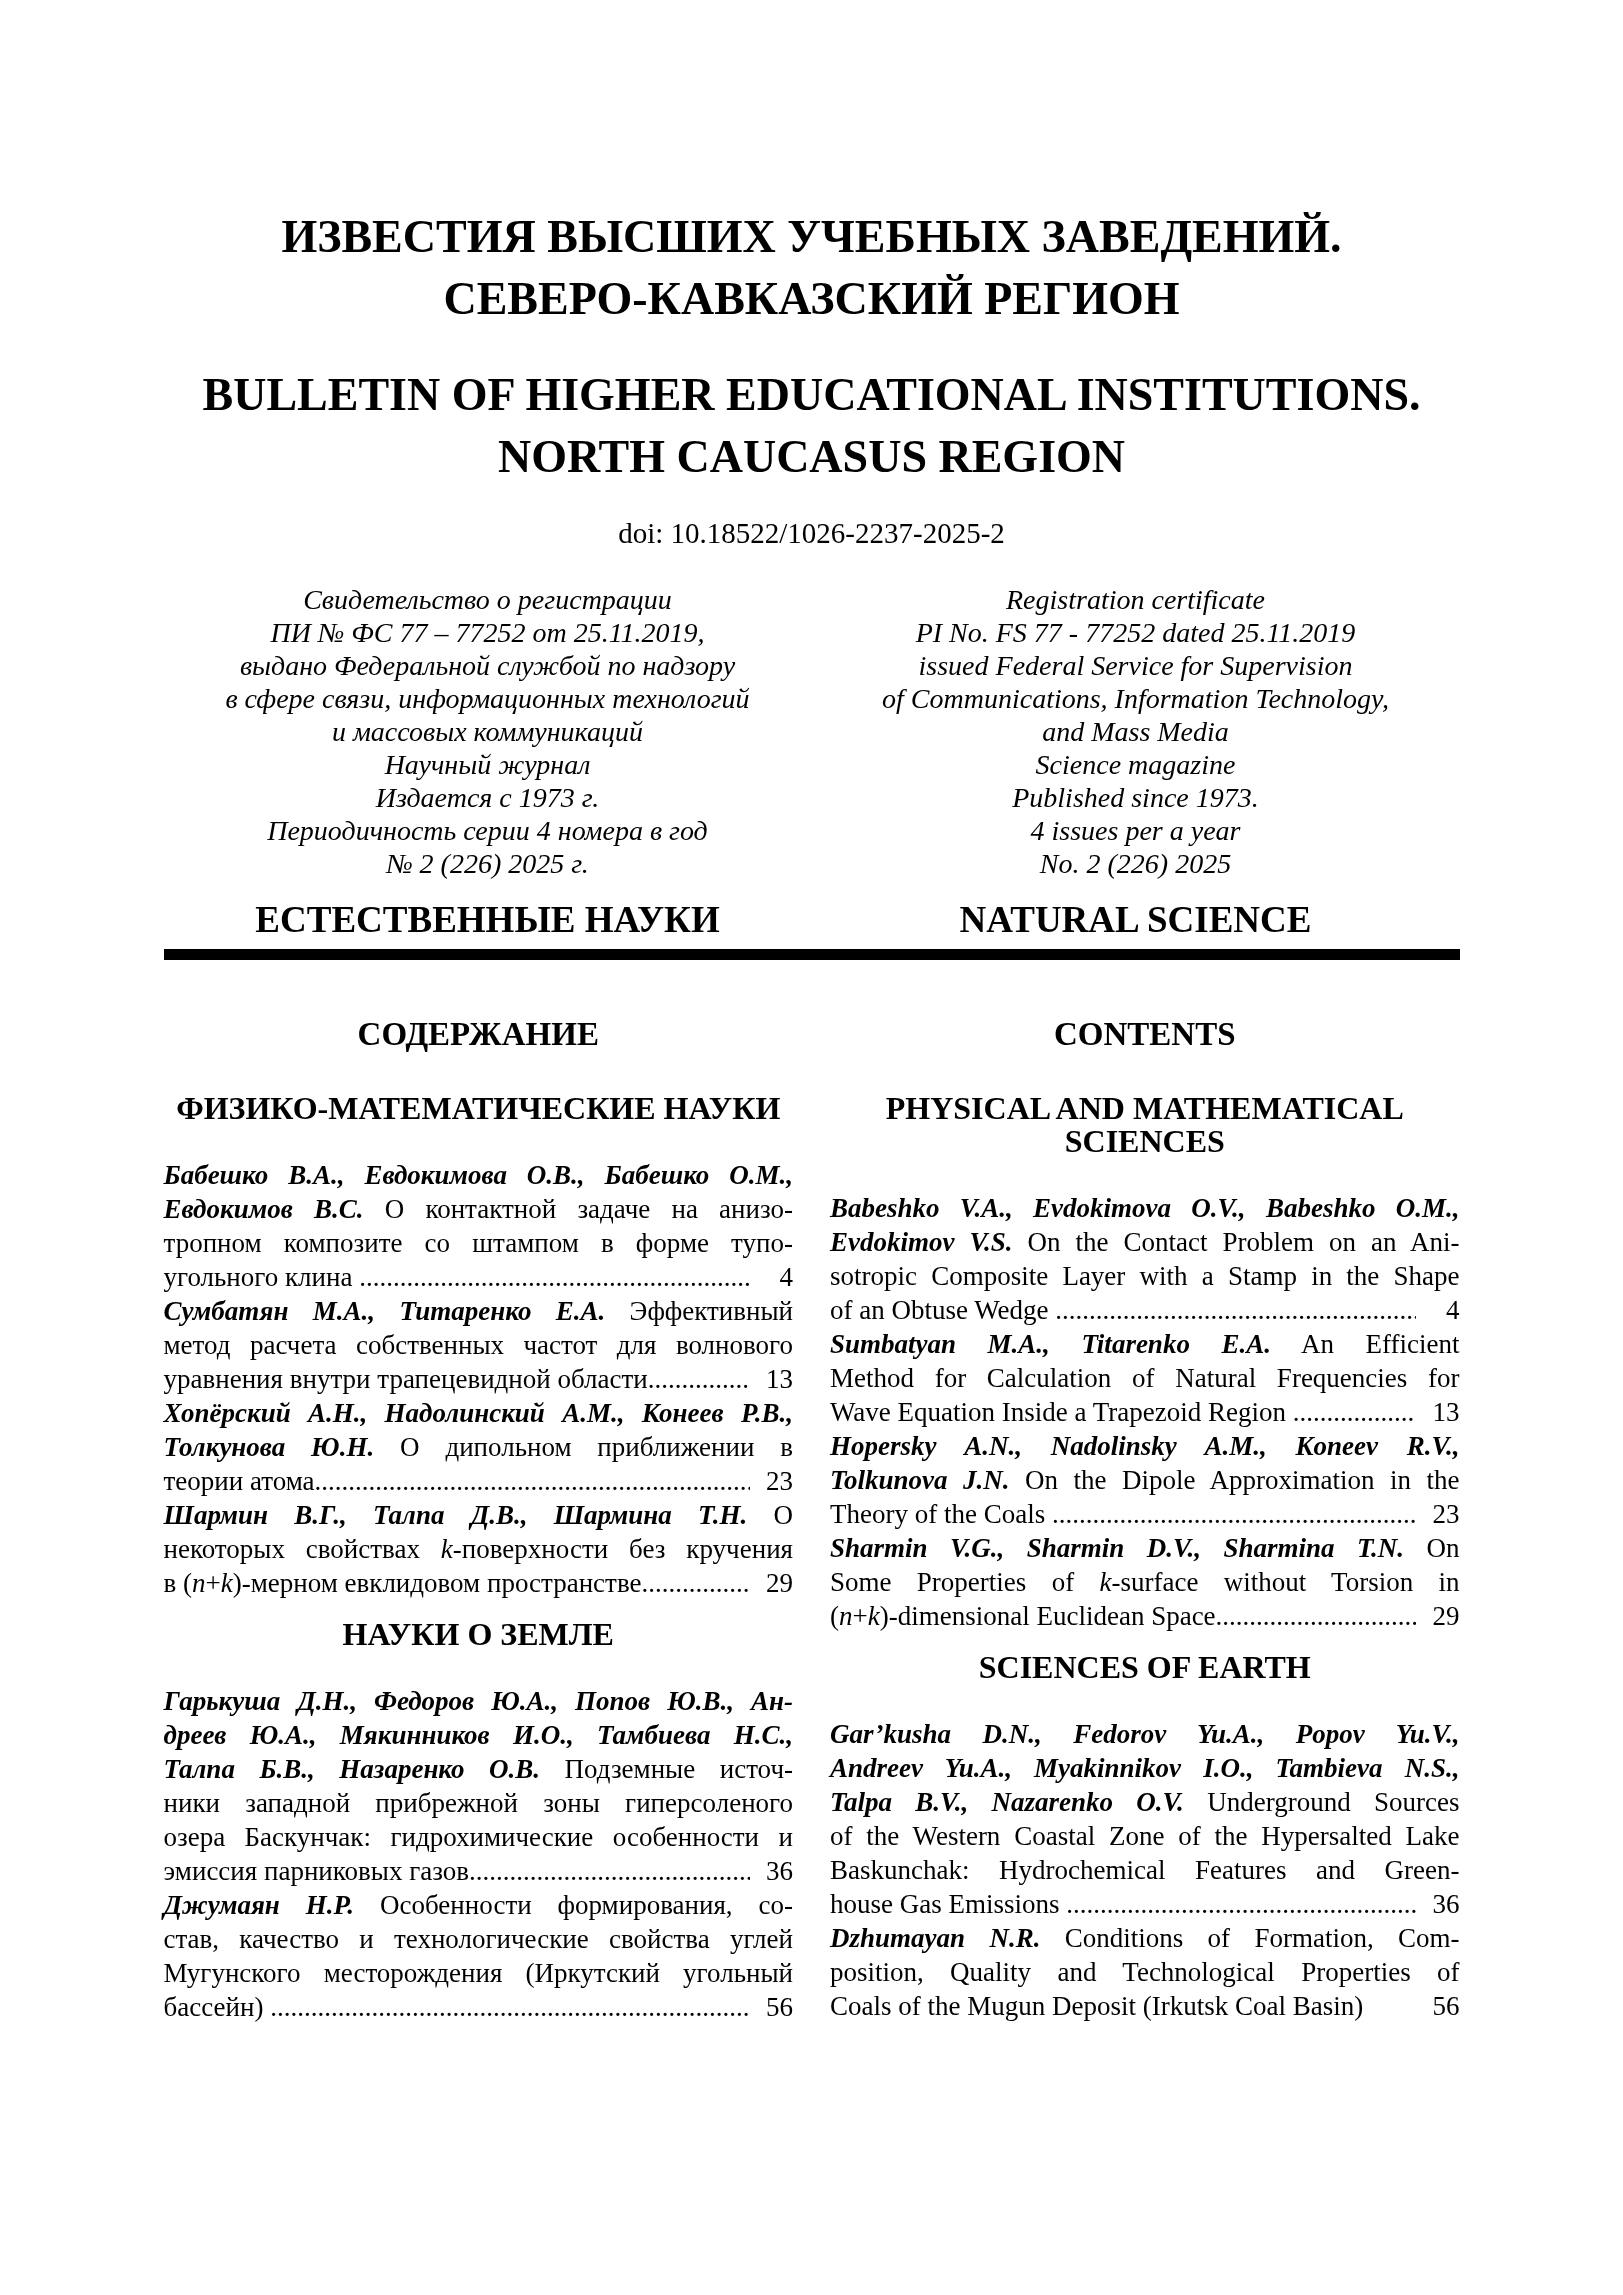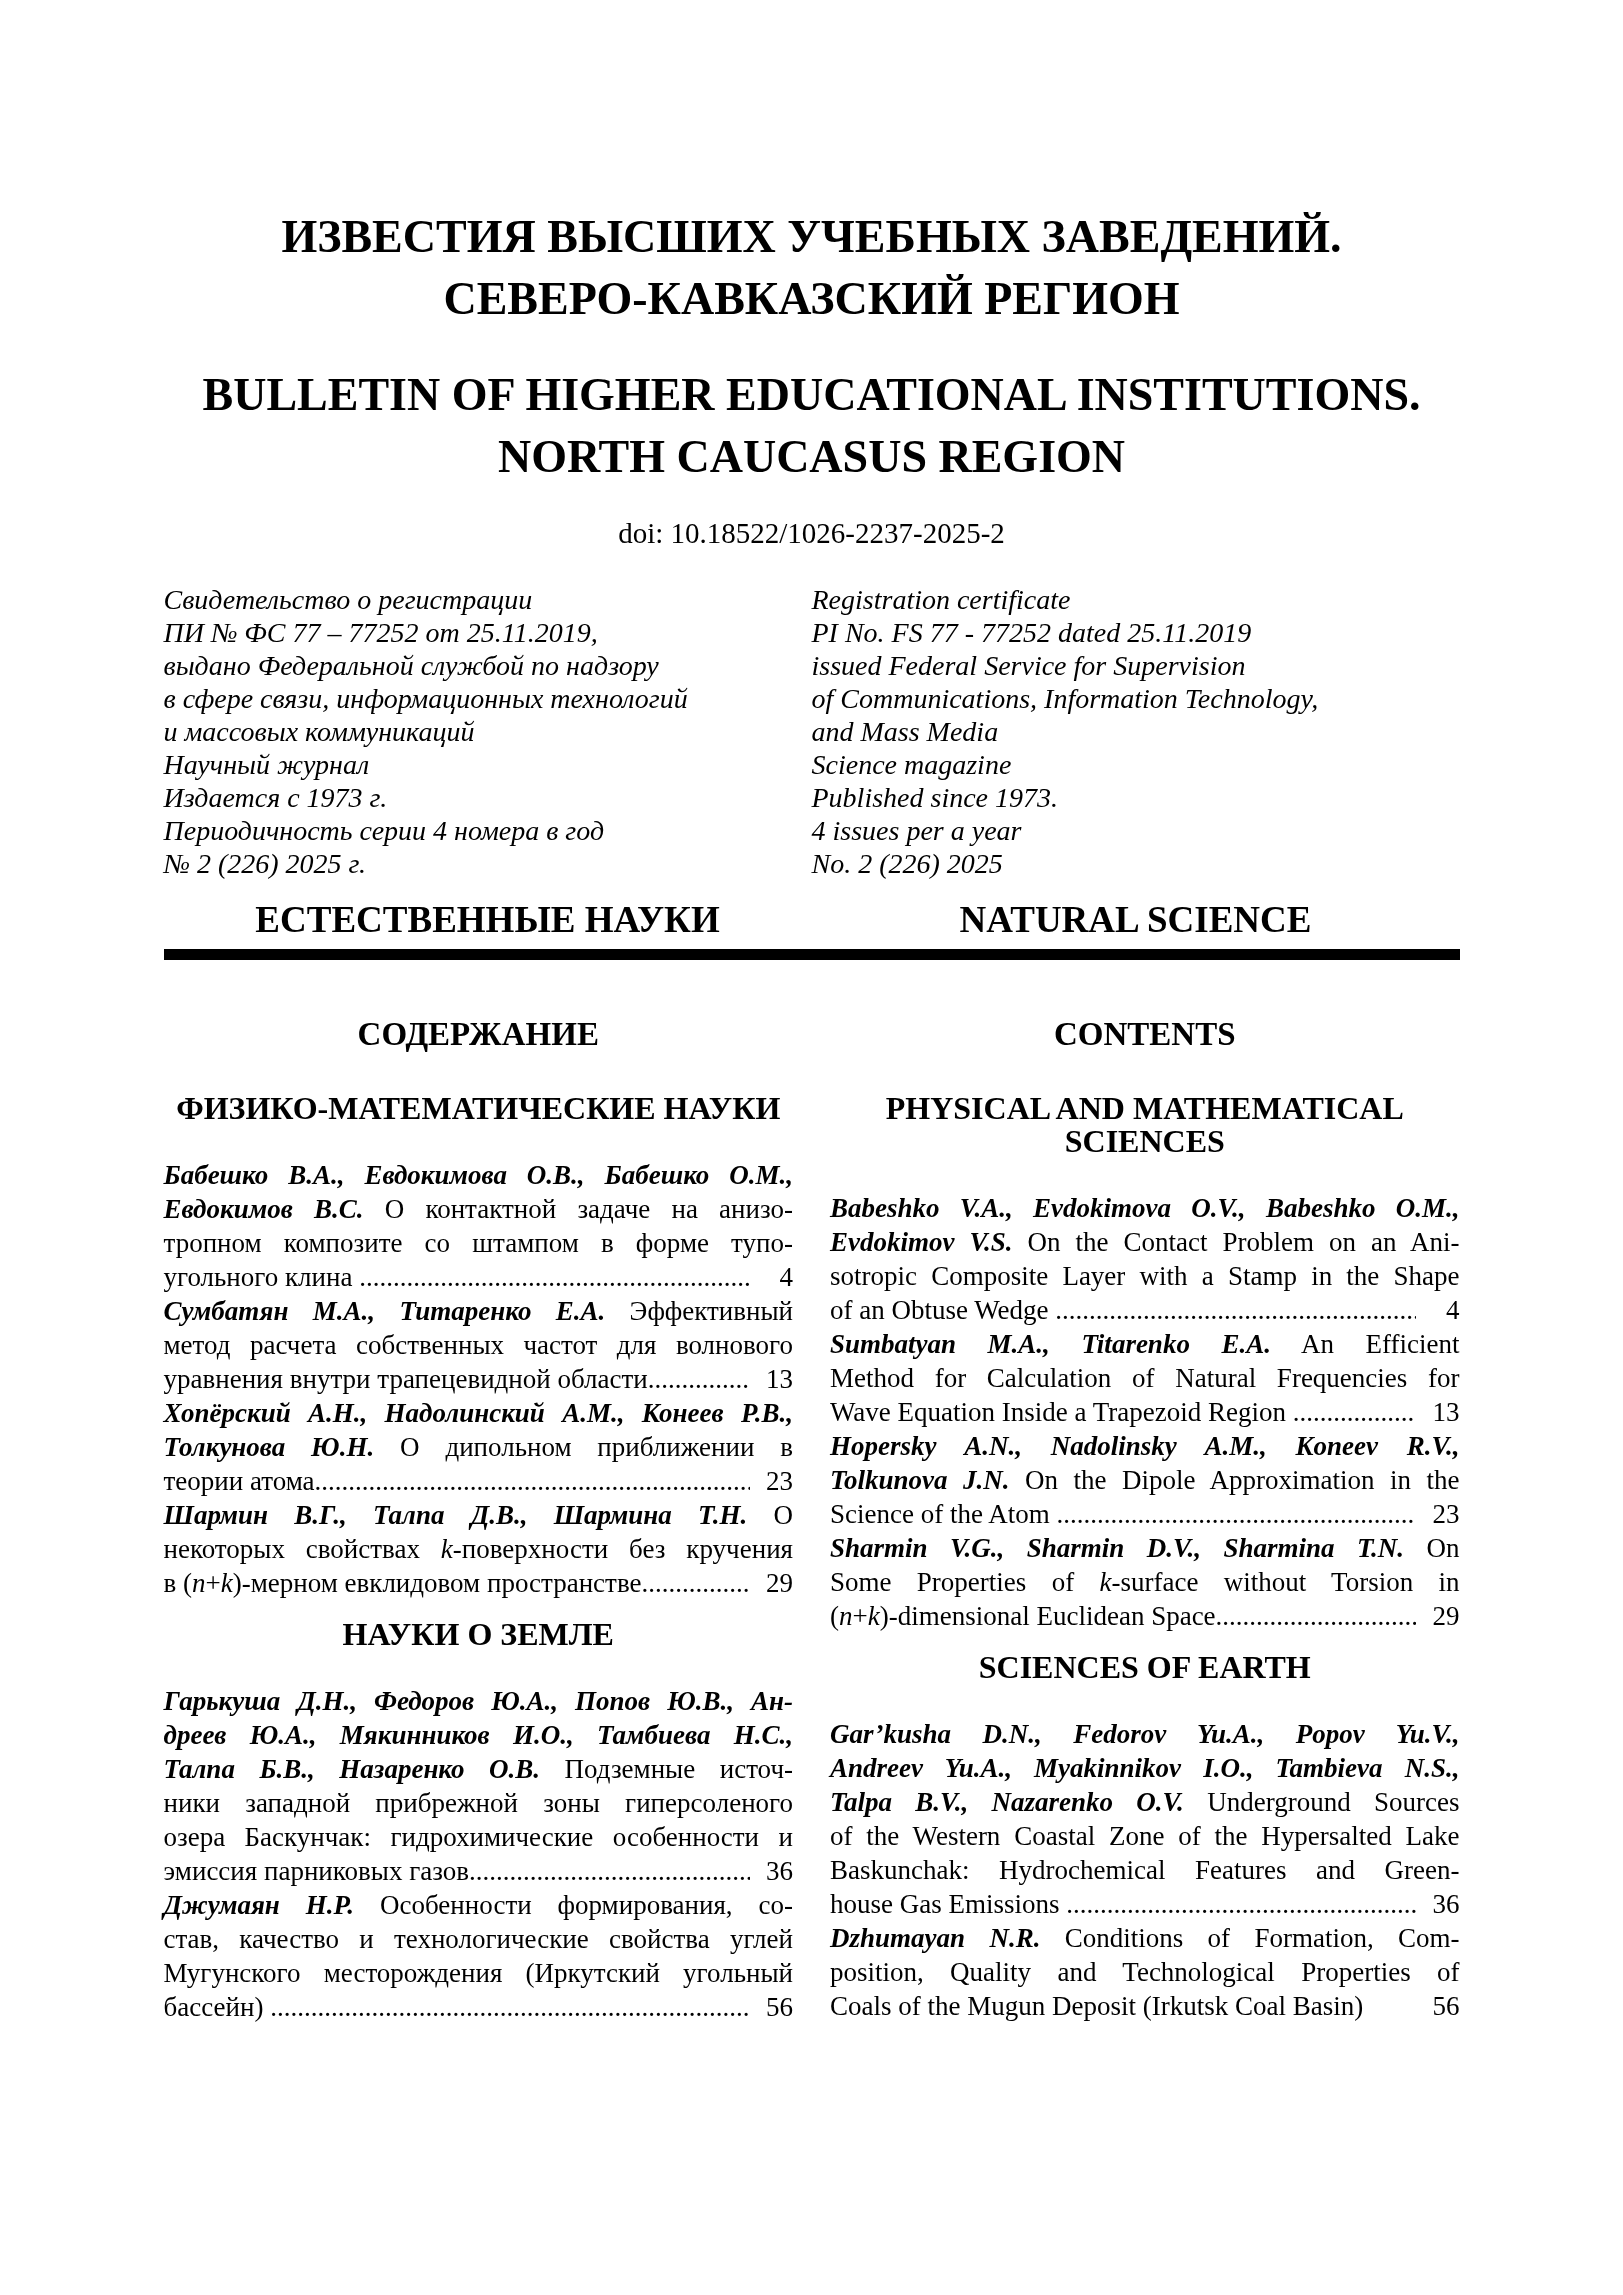--- a/index.html
+++ b/index.html
@@ -33,20 +33,21 @@
     font-size: 29px;
     line-height: 33px;
     margin-top: 29px;
   }
   .reg-row {
     display: flex;
     margin-top: 33px;
   }
   .reg-col {
     flex: 1 1 0;
+    text-align: center;
     font-style: italic;
     font-size: 28px;
     line-height: 33px;
   }
   .reg-line { white-space: nowrap; }
   .series-row {
     display: flex;
     margin-top: 19px;
     justify-content: space-between;
   }
@@ -256,21 +257,21 @@
           <div class="toc-line-last">
             <span class="lt"><span class="seg-n">Wave Equation Inside a Trapezoid Region </span></span>
             <span class="dots"></span>
             <span class="pgnum">13</span>
           </div>
         </div>
         <div class="toc-entry">
           <div class="toc-line"><span class="seg-bi">Hopersky A.N., Nadolinsky A.M., Koneev R.V.,</span></div>
           <div class="toc-line"><span class="seg-bi">Tolkunova J.N.</span><span class="seg-n"> On the Dipole Approximation in the</span></div>
           <div class="toc-line-last">
-            <span class="lt"><span class="seg-n">Science of the Atom </span></span>
+            <span class="lt"><span class="seg-n">Theory of the Coals </span></span>
             <span class="dots"></span>
             <span class="pgnum">23</span>
           </div>
         </div>
         <div class="toc-entry">
           <div class="toc-line"><span class="seg-bi">Sharmin V.G., Sharmin D.V., Sharmina T.N.</span><span class="seg-n"> On</span></div>
           <div class="toc-line"><span class="seg-n">Some Properties of </span><span class="seg-i">k</span><span class="seg-n">-surface without Torsion in</span></div>
           <div class="toc-line-last">
             <span class="lt"><span class="seg-n">(</span><span class="seg-i">n</span><span class="seg-n">+</span><span class="seg-i">k</span><span class="seg-n">)-dimensional Euclidean Space</span></span>
             <span class="dots"></span>

